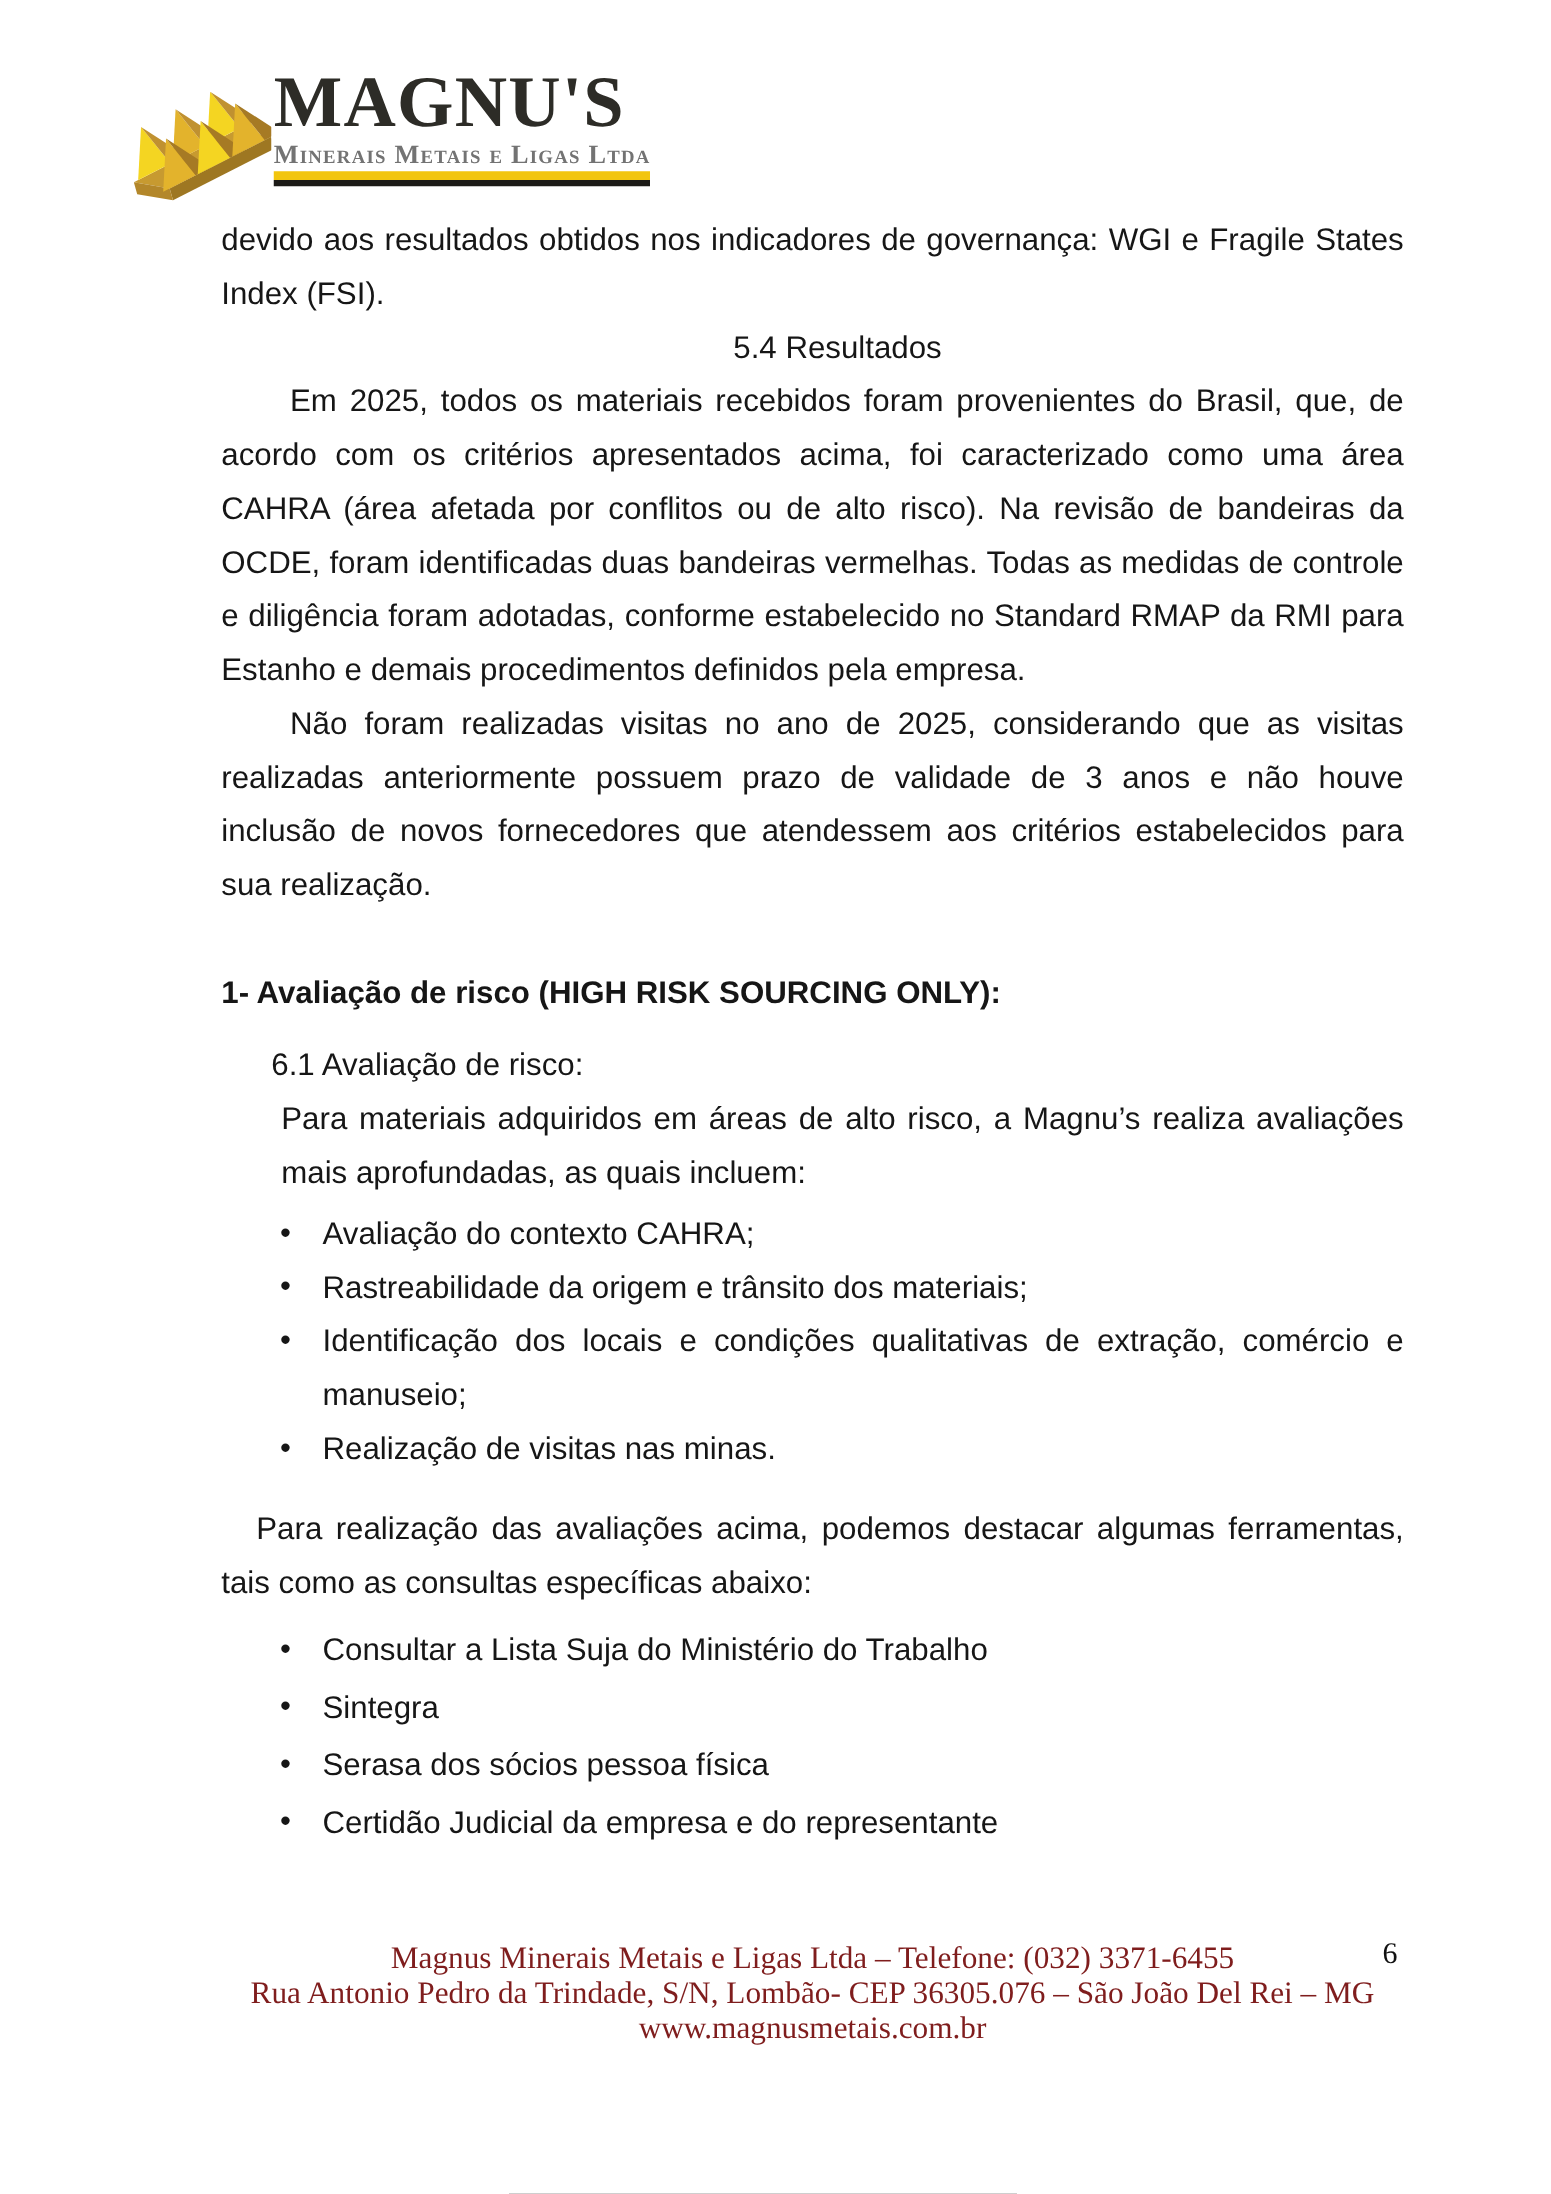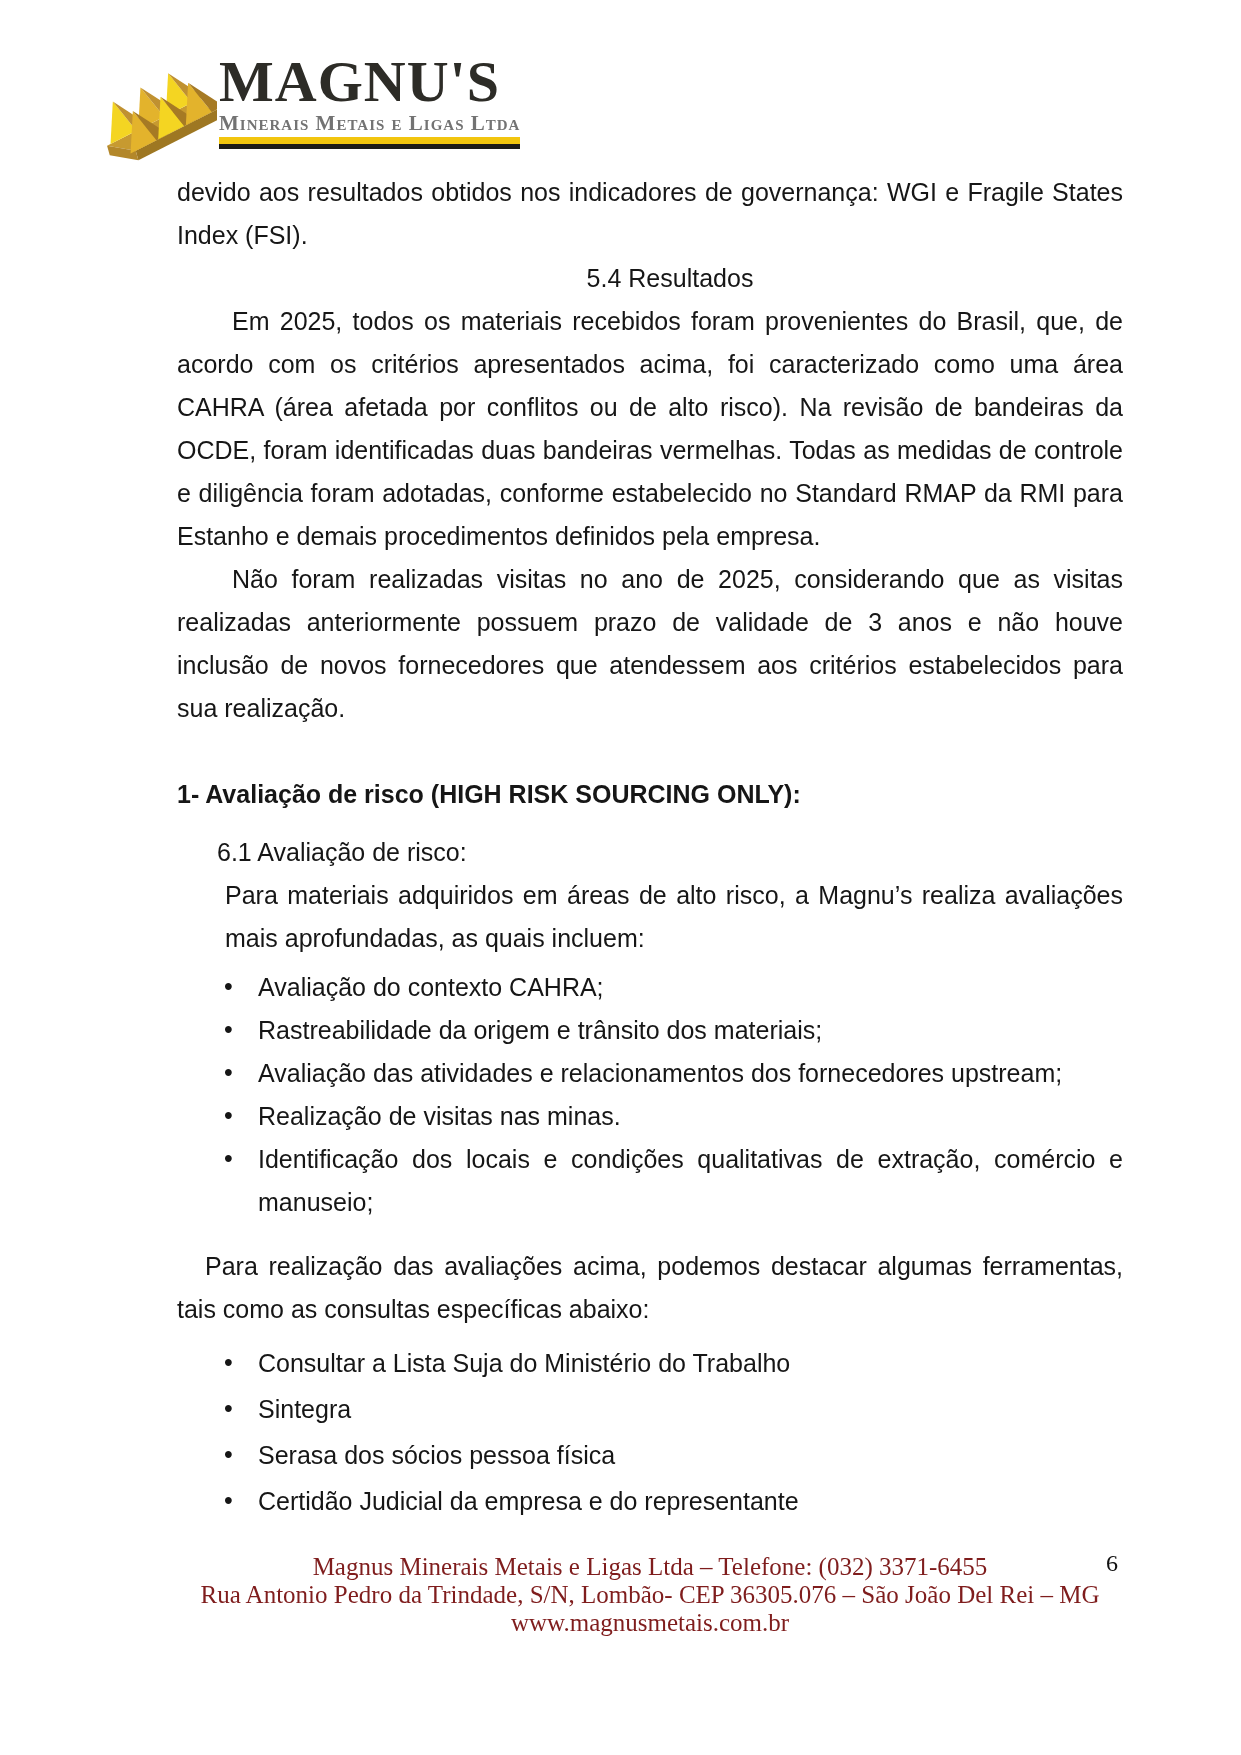--- a/index.html
+++ b/index.html
@@ -138,23 +138,22 @@
 
     <p class="section-heading">1- Avaliação de risco (HIGH RISK SOURCING ONLY):</p>
 
     <p class="indent-small s61">6.1 Avaliação de risco:</p>
 
     <p class="block-indent">Para materiais adquiridos em áreas de alto risco, a Magnu’s realiza avaliações mais aprofundadas, as quais incluem:</p>
 
     <ul class="doc-list">
       <li>Avaliação do contexto CAHRA;</li>
       <li>Rastreabilidade da origem e trânsito dos materiais;</li>
-      <li>Avaliação das atividades e relacionamentos dos fornecedores upstream;</li>
+      <li>Identificação dos locais e condições qualitativas de extração, comércio e manuseio;</li>
       <li>Realização de visitas nas minas.</li>
-      <li>Identificação dos locais e condições qualitativas de extração, comércio e manuseio;</li>
     </ul>
 
     <p class="indent-tools">Para realização das avaliações acima, podemos destacar algumas ferramentas, tais como as consultas específicas abaixo:</p>
 
     <ul class="doc-list tools-list">
       <li>Consultar a Lista Suja do Ministério do Trabalho</li>
       <li>Sintegra</li>
       <li>Serasa dos sócios pessoa física</li>
       <li>Certidão Judicial da empresa e do representante</li>
     </ul>

